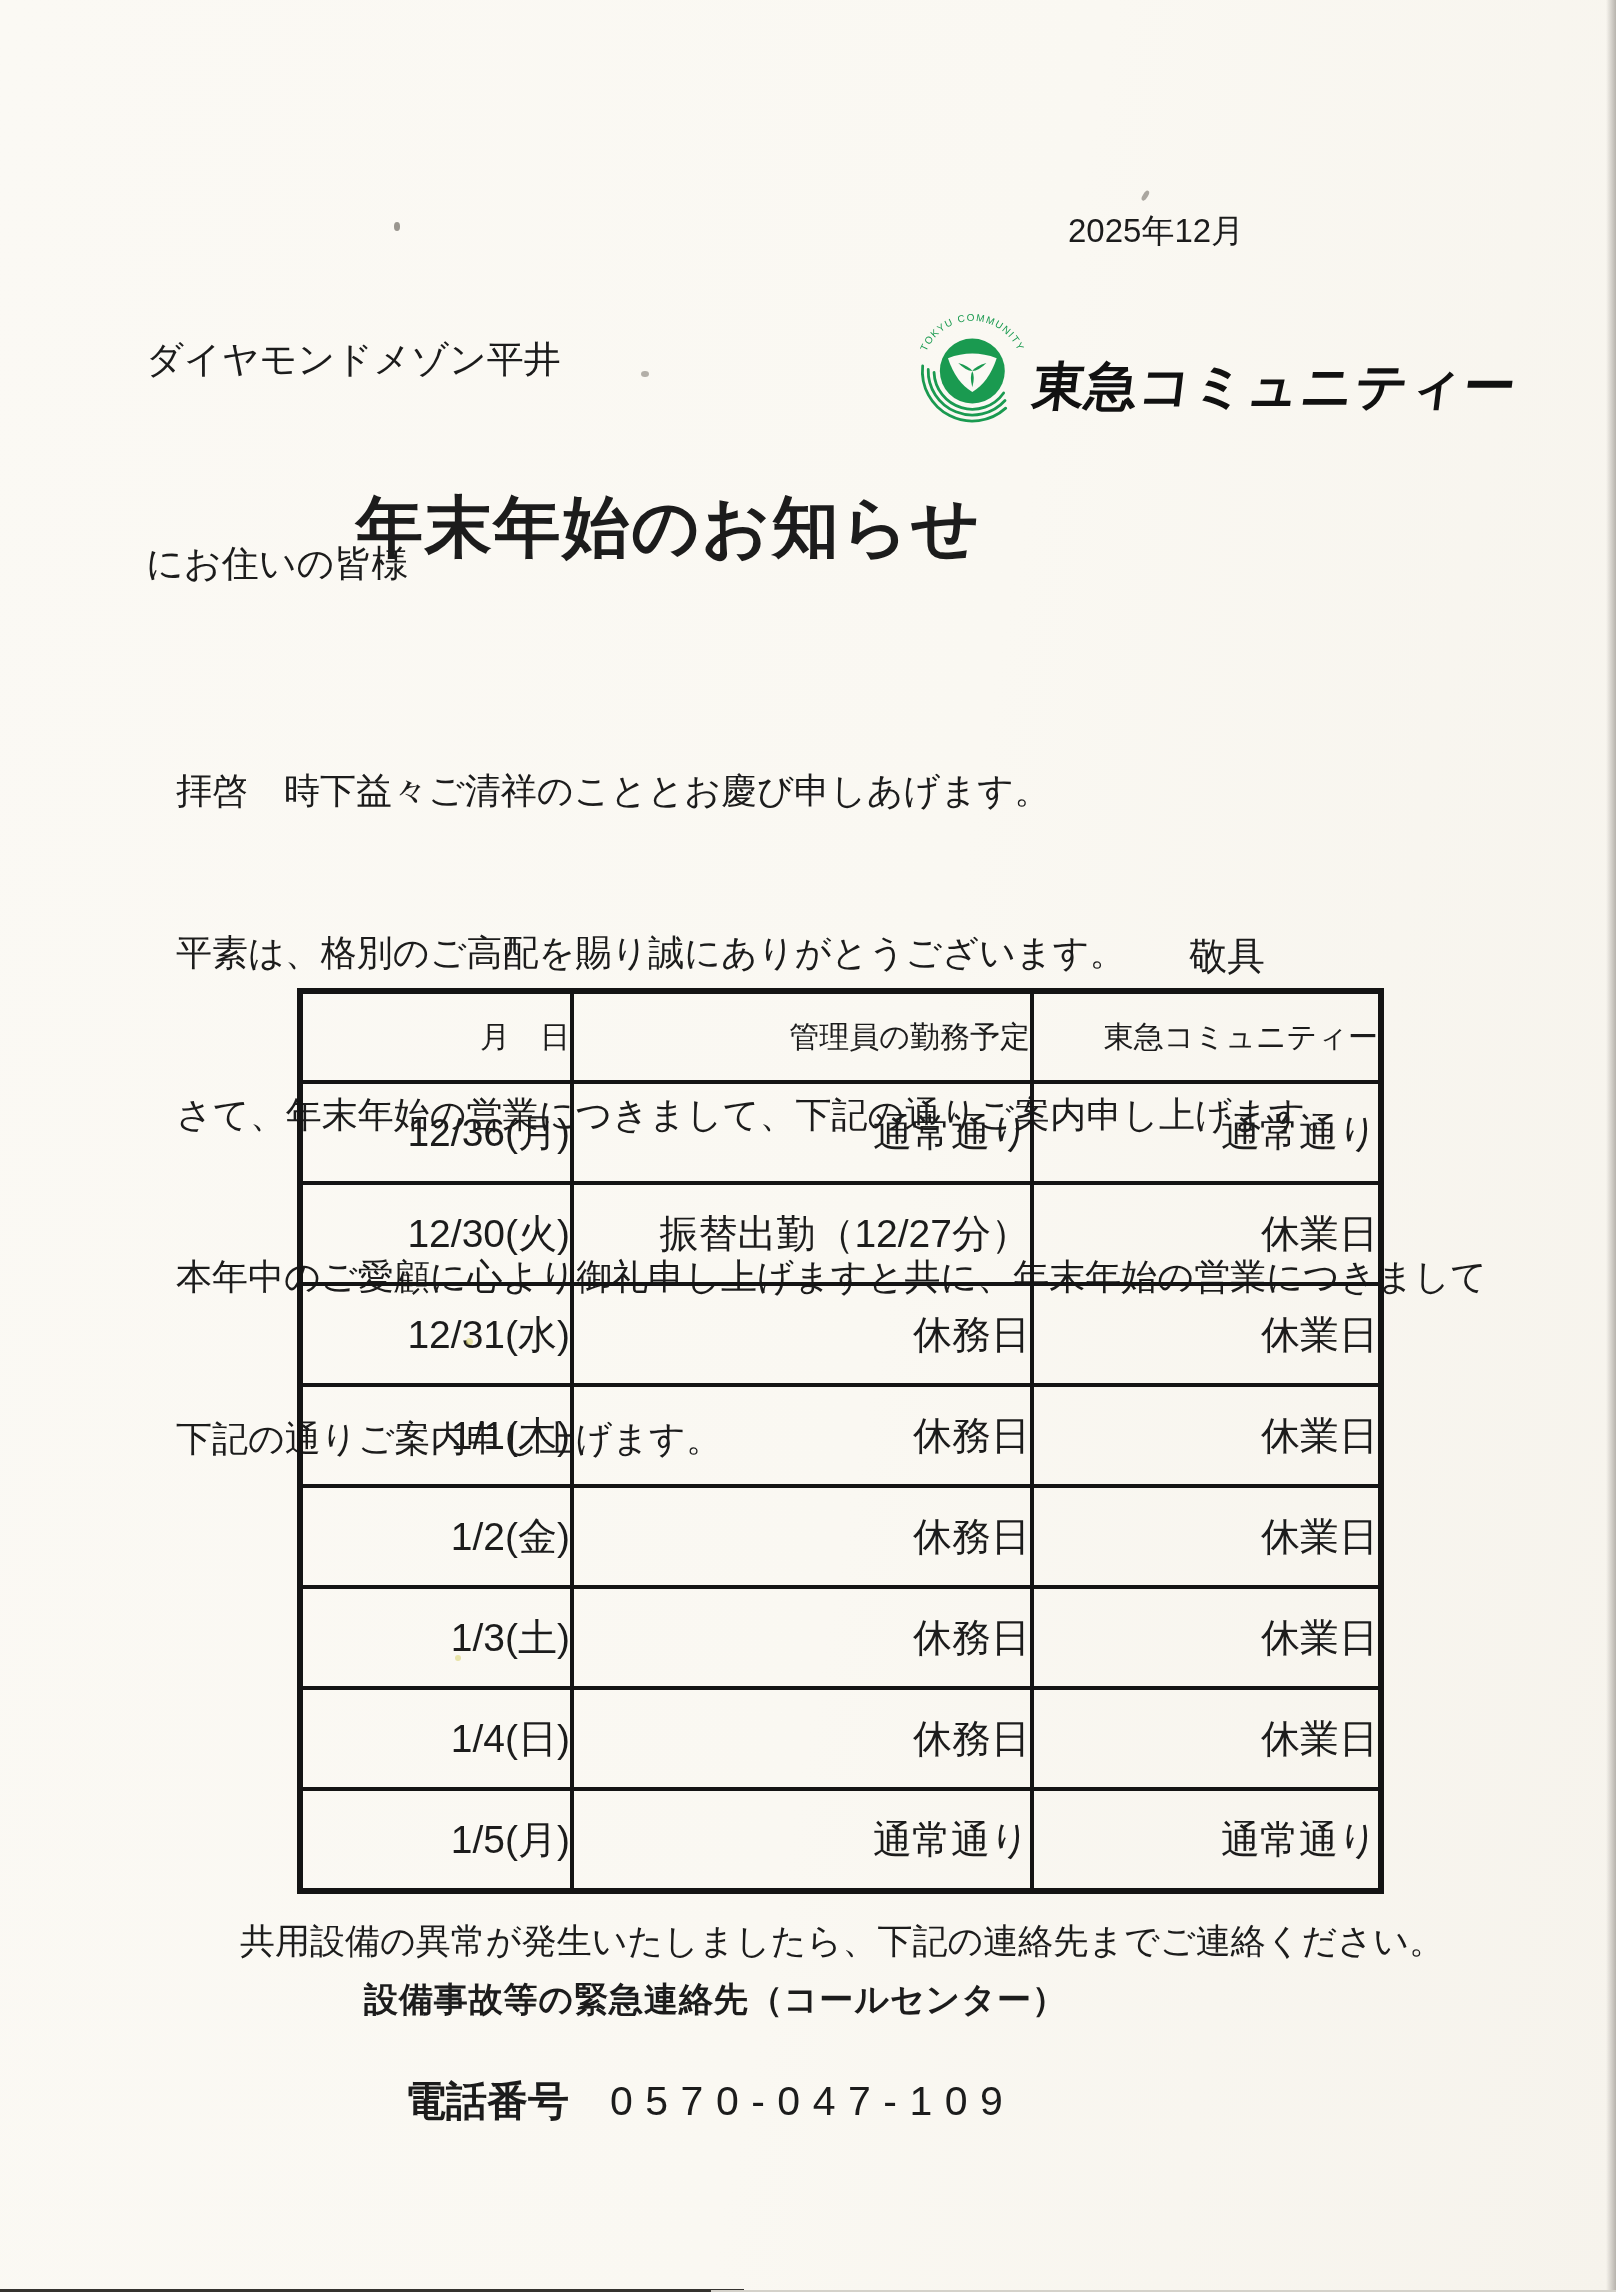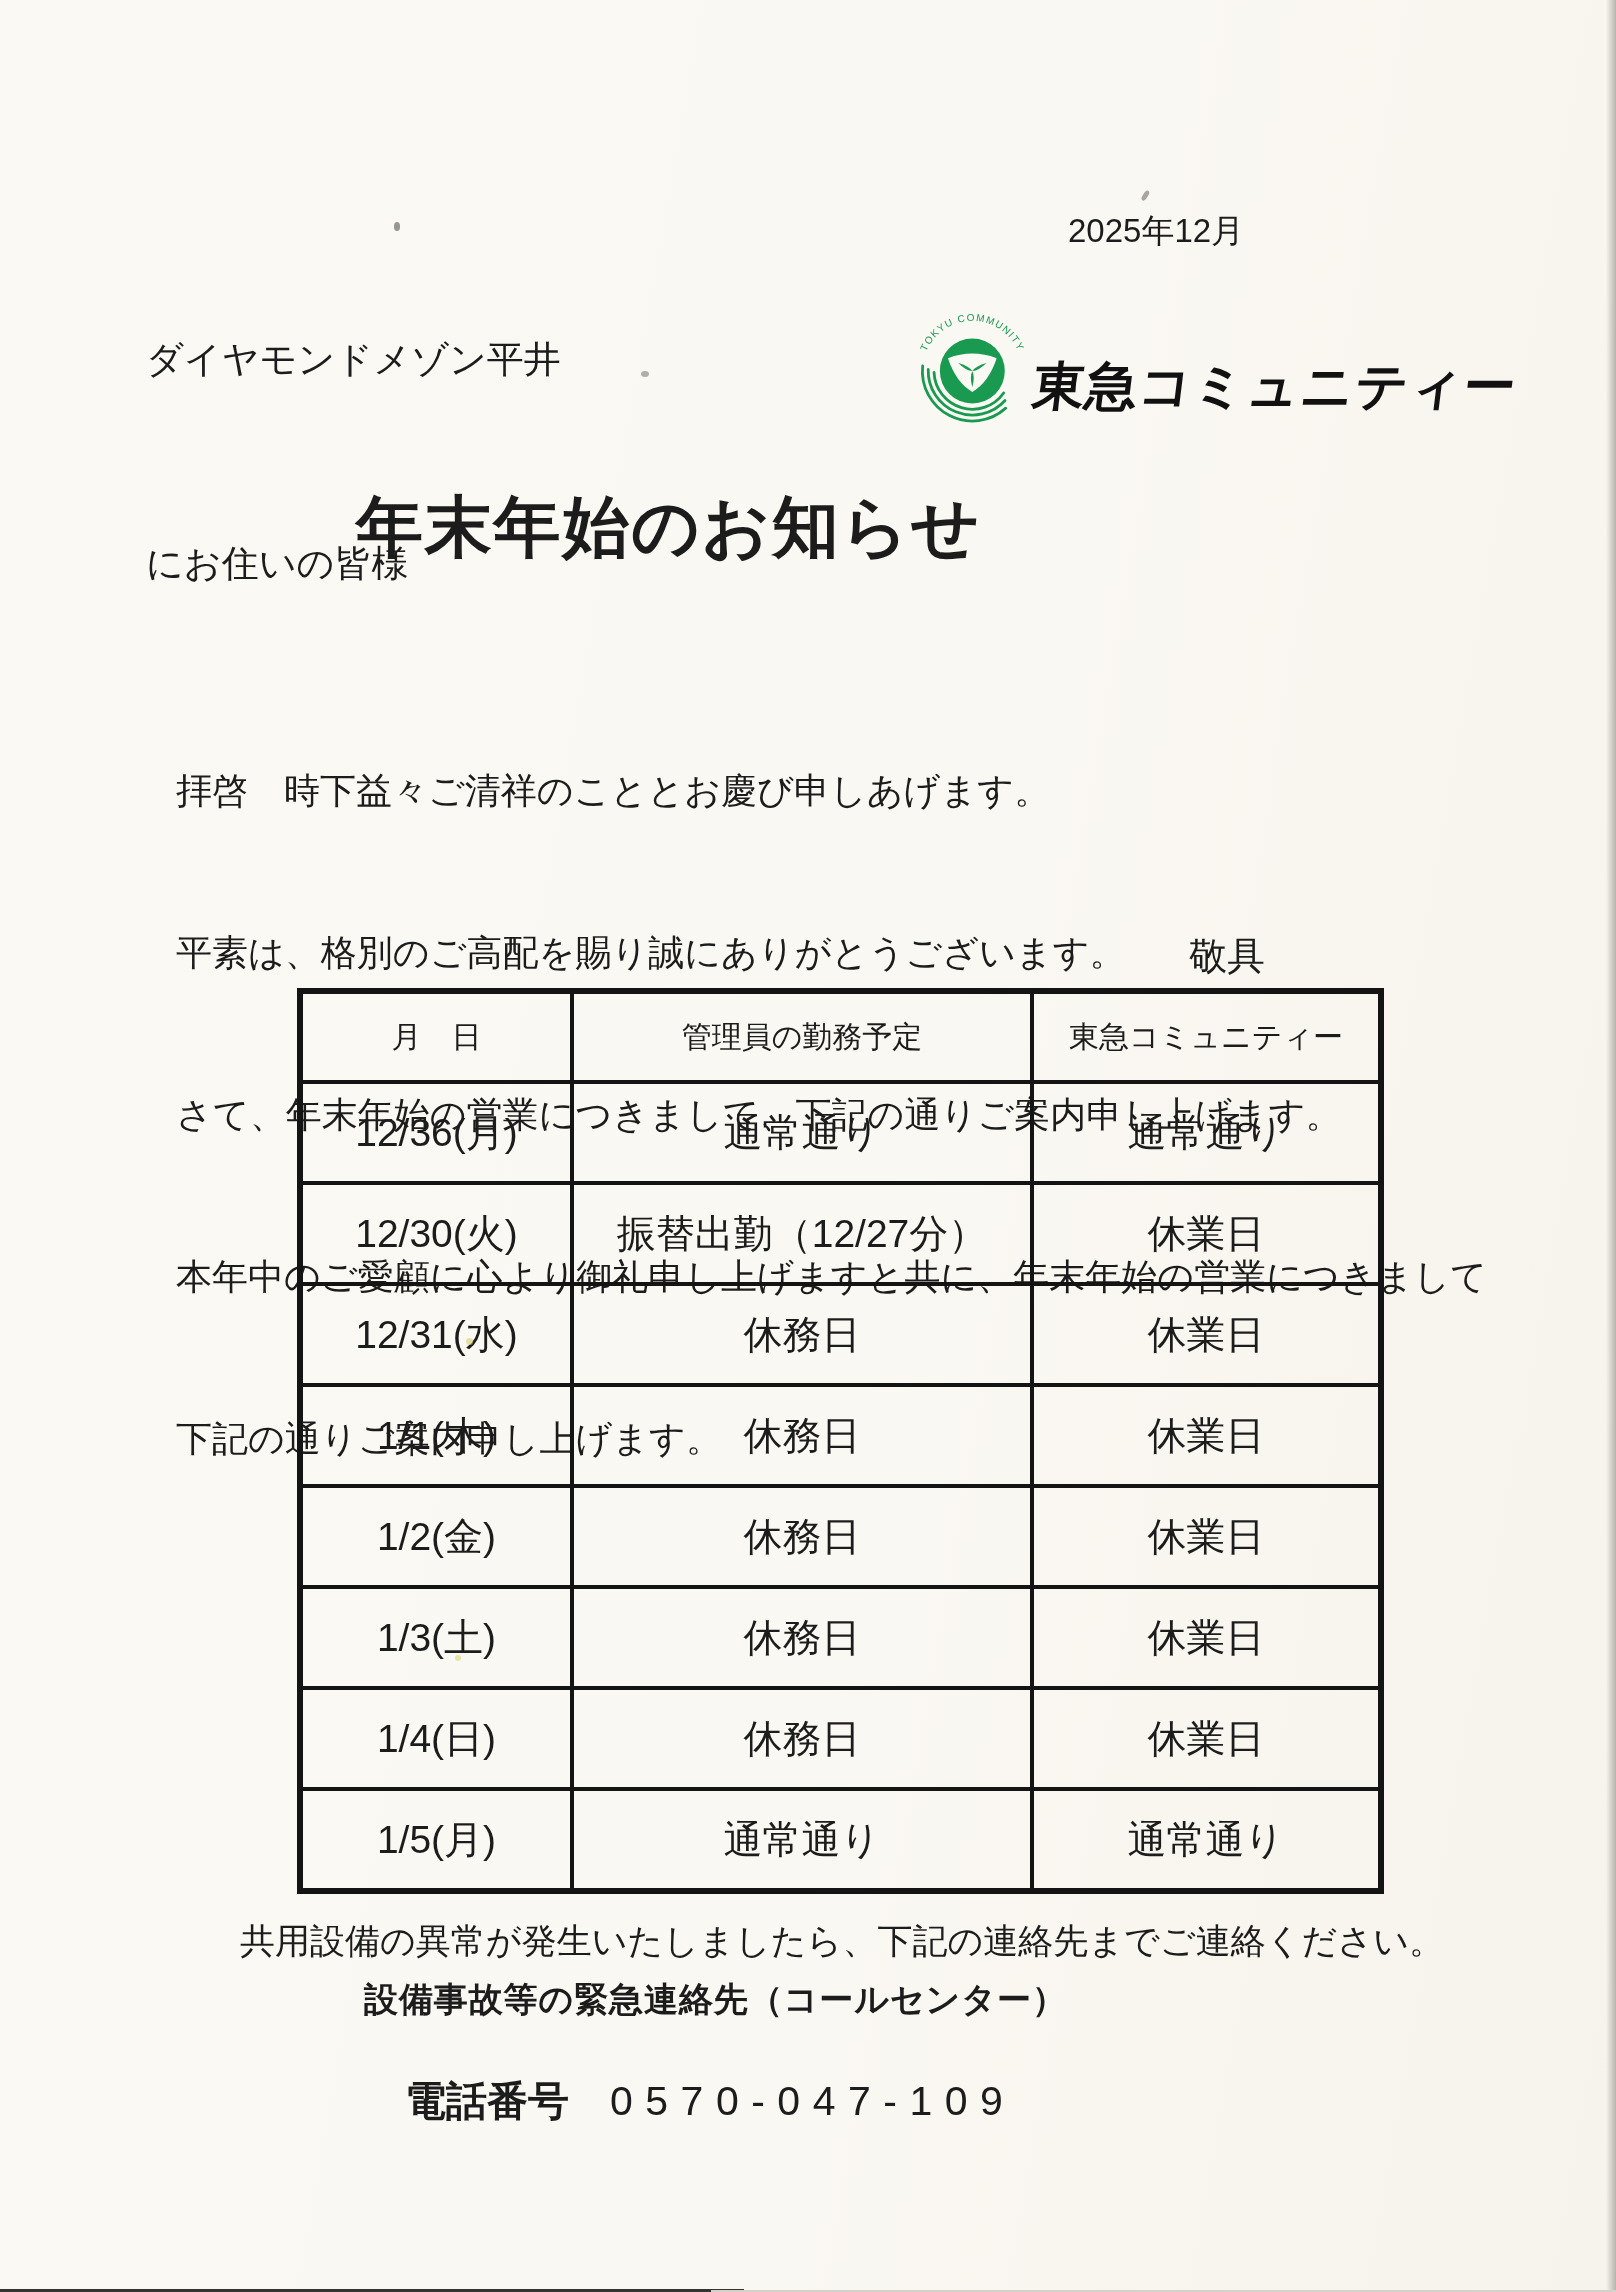--- a/index.html
+++ b/index.html
@@ -24,21 +24,21 @@
   .title{position:absolute;left:356px;top:482px;font-size:67px;font-weight:700;letter-spacing:1.8px;white-space:nowrap;}
   .body-text{position:absolute;left:176px;top:656px;font-size:36px;line-height:54px;white-space:pre;}
   .keigu{position:absolute;left:1189px;top:931px;font-size:38px;}
   table.schedule{
     position:absolute;left:297px;top:988px;
     width:1082px;border-collapse:collapse;table-layout:fixed;
     border:6.3px solid #141414;
   }
   table.schedule th,table.schedule td{
     border:4.5px solid #141414;
-    text-align:center;vertical-align:middle;padding:0;
+    text-align:right;vertical-align:middle;padding:0;
     background:transparent;
   }
   table.schedule th{height:86px;font-size:30px;font-weight:400;}
   table.schedule td{height:97px;font-size:39px;font-weight:400;white-space:nowrap;}
   .note{position:absolute;left:240px;top:1918px;font-size:35px;white-space:nowrap;}
   .emergency-heading{position:absolute;left:364px;top:1977px;font-size:34px;font-weight:600;letter-spacing:0.9px;white-space:nowrap;}
   .phone-line{position:absolute;left:405px;top:2074px;font-size:41px;font-weight:600;white-space:nowrap;}
   .phone-number{margin-left:41px;letter-spacing:12.5px;font-weight:500;}
   
   .edge-right{position:absolute;top:0;right:0;width:10.7px;height:100%;

